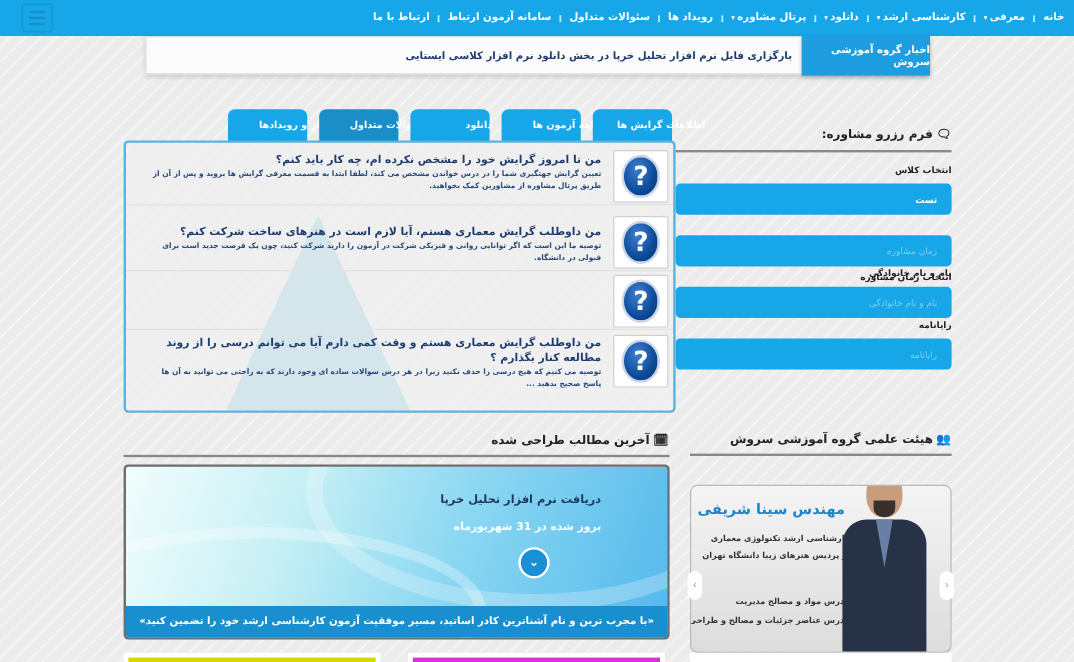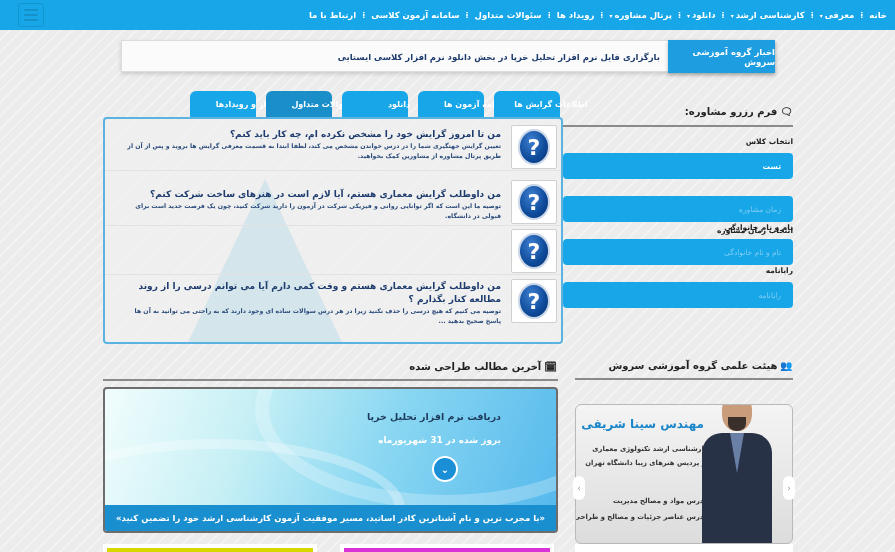--- a/index.html
+++ b/index.html
@@ -30,21 +30,21 @@
   .nav-item {
     color: #fff; font-size: 8.5px; font-weight: bold; white-space: nowrap;
     display: flex; align-items: center; gap: 2px; cursor: pointer;
   }
   .nav-item .caret { font-size: 6px; }
   .nav-sep { color: #fff; font-size: 8px; margin: 0 6px; font-weight: bold; }
   .nav-menu .nav-group { display: flex; flex-direction: row; align-items: center; direction: rtl; }
 
   
   .ticker {
-    position: absolute; left: 121px; top: 40px; width: 654px; height: 32px;
+    position: absolute; left: 121px; top: 30px; width: 654px; height: 32px;
     background: #fbfbfb; border: 1px solid #dcdcdc;
     box-shadow: 0 2px 4px rgba(0,0,0,0.15);
   }
   .ticker-label {
     position: absolute; right: -1px; top: -1px; width: 107px; height: 33px;
     background: #1e9ee0; color: #fff; font-size: 8.5px; font-weight: bold;
     display: flex; align-items: center; justify-content: center;
     box-shadow: 0 2px 4px rgba(0,0,0,0.25);
     direction: rtl;
   }
@@ -198,21 +198,21 @@
         <span class="nav-sep">⁞</span>
         <span class="nav-item">
           <span>رویداد ها</span>
         </span>
         <span class="nav-sep">⁞</span>
         <span class="nav-item">
           <span>سئوالات متداول</span>
         </span>
         <span class="nav-sep">⁞</span>
         <span class="nav-item">
-          <span>سامانه آزمون کلاسی</span>
+          <span>سامانه آزمون ارتباط</span>
         </span>
         <span class="nav-sep">⁞</span>
         <span class="nav-item">
           <span>ارتباط با ما</span>
         </span>
       </div>
   </div>
 </div>
 
 <div class="ticker">

